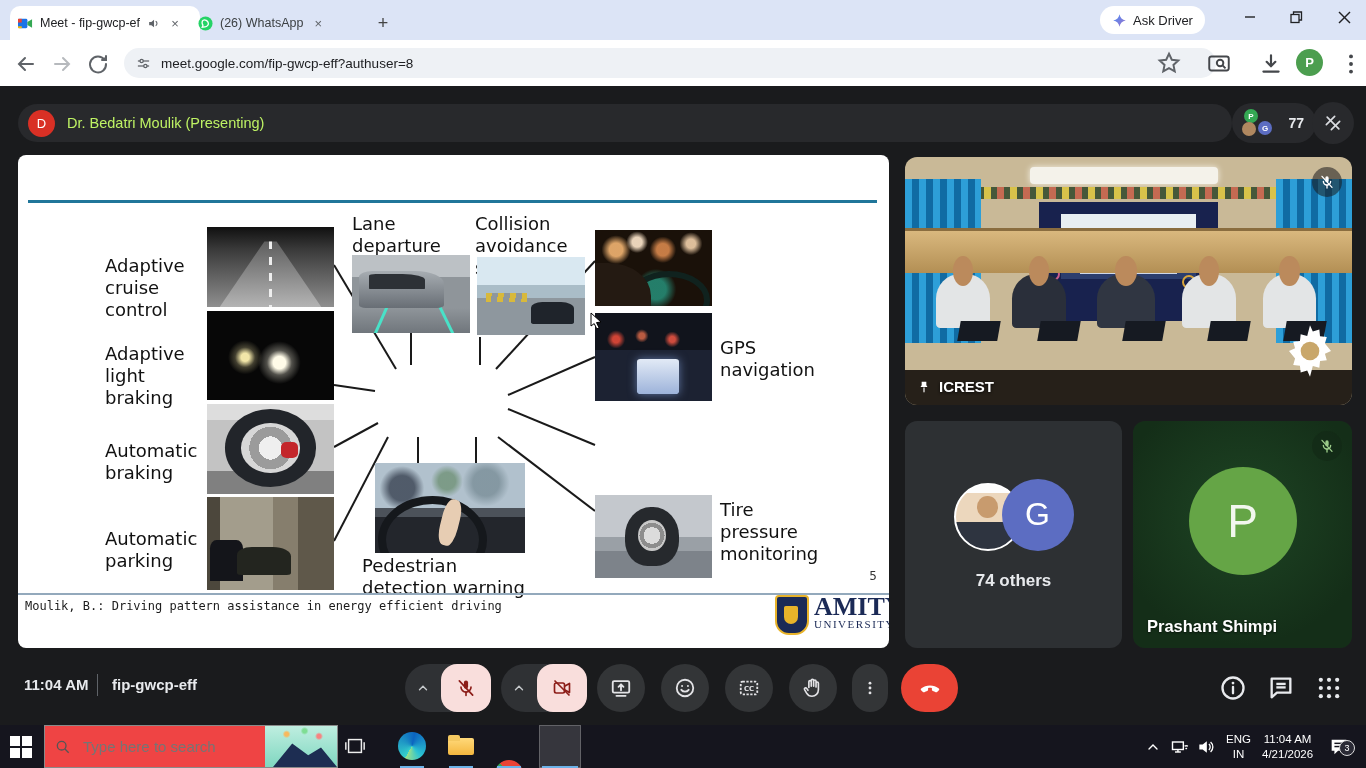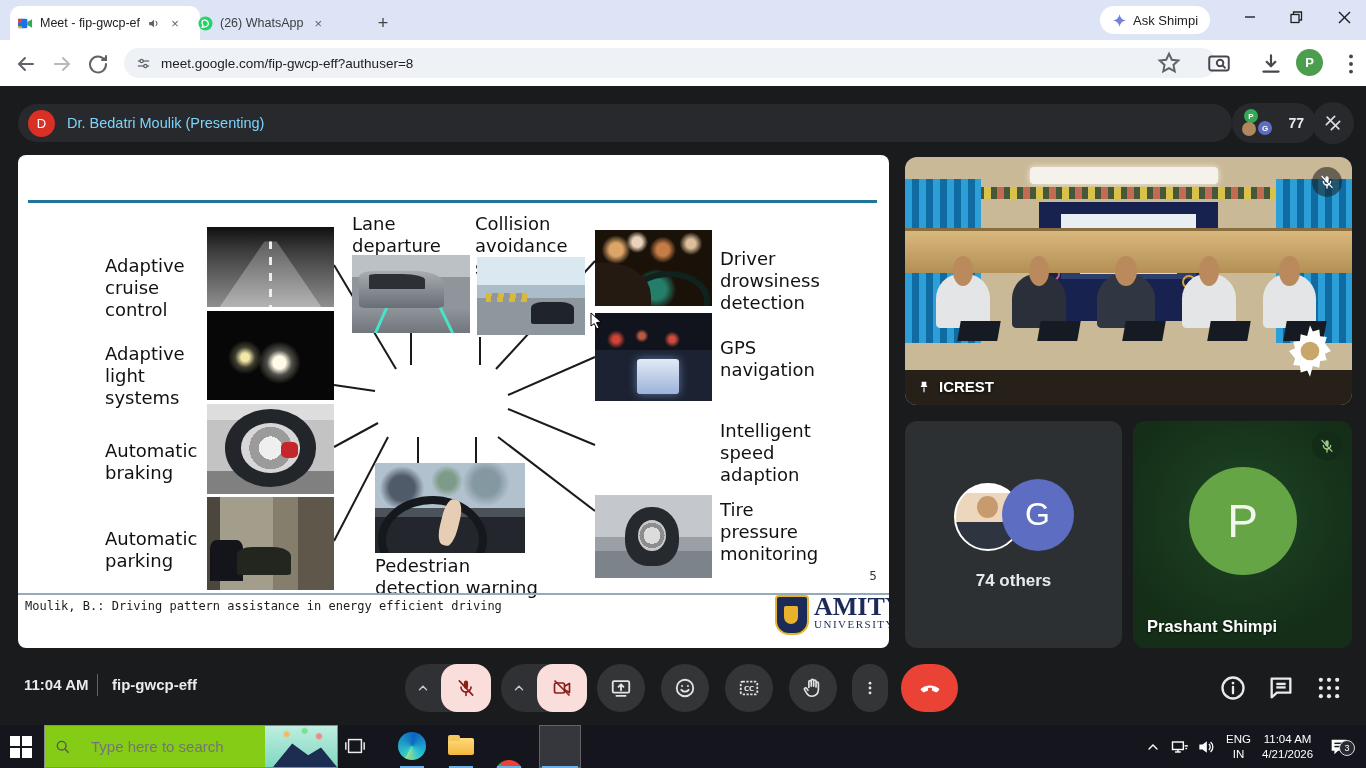--- a/index.html
+++ b/index.html
@@ -20,21 +20,21 @@
   .navic{position:absolute;top:52px;width:24px;height:24px;color:#5f6368}
   .urlbar{position:absolute;left:124px;top:48px;width:1068px;height:30px;background:#eef1f5;border-radius:15px;display:flex;align-items:center;padding:0 12px;gap:10px}
   .url{font-size:13.5px;color:#202124}
   .tbicon{position:absolute;top:51px;width:26px;height:26px;color:#44474b}
   .avatar-p{position:absolute;left:1296px;top:49px;width:27px;height:27px;border-radius:50%;background:#4c9e4f;color:#fff;display:flex;align-items:center;justify-content:center;font-size:13px;font-weight:bold}
 
   
   .meet{position:absolute;left:0;top:86px;width:1366px;height:639px;background:#1a1b1d}
   .hdrpill{position:absolute;left:18px;top:18px;width:1204px;height:38px;background:#28292c;border-radius:20px;display:flex;align-items:center;padding-left:10px;gap:12px}
   .hdrav{width:27px;height:27px;border-radius:50%;background:#d93025;color:#fff;font-size:13px;display:flex;align-items:center;justify-content:center}
-  .hdrname{color:#7dd3fc;font-size:14.5px}
+  .hdrname{color:#bef264;font-size:14.5px}
   .ppl{position:absolute;left:1232px;top:17px;width:72px;height:40px;background:#28292c;border-radius:20px;display:flex;align-items:center;justify-content:flex-end;padding-right:12px;color:#e8eaed;font-size:14px;font-weight:bold}
   .mini{position:absolute;border-radius:50%;width:14px;height:14px;font-size:8px;color:#fff;display:flex;align-items:center;justify-content:center}
   .ptrbtn{position:absolute;left:1312px;top:16px;width:42px;height:42px;border-radius:50%;background:#28292c;display:flex;align-items:center;justify-content:center}
 
   
   .slide{position:absolute;left:18px;top:69px;width:871px;height:493px;background:#fff;border-radius:8px;overflow:hidden;font-family:"DejaVu Sans",sans-serif}
   .stitle{position:absolute;left:42px;top:10px;font-size:25px;font-weight:bold;color:#0c0c0c;letter-spacing:.2px}
   .srule{position:absolute;left:10px;top:45px;width:849px;height:3px;background:#20769a}
   .lbl{position:absolute;font-size:18px;line-height:1.22;color:#111}
   .im{position:absolute;overflow:hidden}
@@ -130,21 +130,21 @@
   .grp{position:absolute;top:16px;height:48px;background:#2f3134;border-radius:26px;display:flex;align-items:center}
   .chev{width:36px;display:flex;align-items:center;justify-content:center;color:#c7cacd}
   .mutebtn{width:50px;height:48px;border-radius:16px;background:#f9dedc;color:#8c1d18;display:flex;align-items:center;justify-content:center}
   .ctl{position:absolute;top:16px;width:48px;height:48px;border-radius:50%;background:#333537;display:flex;align-items:center;justify-content:center;color:#e3e3e6}
   .endcall{position:absolute;left:901px;top:16px;width:57px;height:48px;border-radius:26px;background:#ea4335;display:flex;align-items:center;justify-content:center;color:#fff}
   .ricon{position:absolute;top:26px;width:28px;height:28px;color:#e8eaed}
 
   
   .taskbar{position:absolute;left:0;top:725px;width:1366px;height:43px;background:#15151e;display:block;color:#fff}
   .start{position:absolute;left:10px;top:11px;width:22px;height:22px}
-  .tsearch{position:absolute;left:44px;top:0;width:294px;height:43px;background:#84cc16;border:1px solid #8a8a8a;box-sizing:border-box;display:flex;align-items:center;gap:18px;padding:0 10px;overflow:hidden}
+  .tsearch{position:absolute;left:44px;top:0;width:294px;height:43px;background:#ef4444;border:1px solid #8a8a8a;box-sizing:border-box;display:flex;align-items:center;gap:10px;padding:0 10px;overflow:hidden}
   .tsearch input{border:0;outline:0;font-size:15px;color:#333;width:150px;font-family:"Liberation Sans",sans-serif;background:transparent}
   .tsgfx{position:absolute;right:0;top:0;width:72px;height:41px;background:radial-gradient(circle at 30% 20%,rgba(255,180,80,.9) 0 2px,transparent 4px),radial-gradient(circle at 55% 12%,rgba(120,220,140,.9) 0 2px,transparent 4px),radial-gradient(circle at 75% 25%,rgba(255,120,120,.9) 0 2px,transparent 4px),linear-gradient(180deg,#bfeee0,#7fd7c0)}
   .tsgfx::after{content:'';position:absolute;left:8px;bottom:0;width:64px;height:26px;background:#1d2d52;clip-path:polygon(0 100%,30% 10%,55% 55%,75% 25%,100% 100%)}
   .tvbtn{position:absolute;top:10px;color:#eee}
   .appic{position:absolute;top:7px;width:28px;height:28px}
   .underl{position:absolute;top:41px;height:2px;background:#6cb2e8}
   .activebox{position:absolute;left:539px;top:0;width:42px;height:43px;background:rgba(255,255,255,.14);border:1px solid rgba(255,255,255,.22);box-sizing:border-box}
   .edge{border-radius:50%;background:conic-gradient(from 210deg,#35d0cb,#0b64c0 45%,#2bc3d2 80%,#9be08a)}
   .folder{position:relative}
   .folder::before{content:'';position:absolute;left:1px;top:6px;width:26px;height:17px;background:linear-gradient(180deg,#ffd97a,#f4b73f);border-radius:2px}
@@ -198,21 +198,21 @@
         <svg width="15" height="15" viewBox="0 0 24 24">
           <defs>
             <linearGradient id="gg" x1="0" y1="0" x2="1" y2="1">
               <stop offset="0" stop-color="#4e8df6"></stop>
               <stop offset="1" stop-color="#9b72cb"></stop>
             </linearGradient>
           </defs>
           <path fill="url(#gg)" d="M12 2c.8 5.5 4.5 9.2 10 10-5.5.8-9.2 4.5-10 10-.8-5.5-4.5-9.2-10-10 5.5-.8 9.2-4.5 10-10z"></path>
         </svg>
       </span>
-    <span>Ask Shimpi</span>
+    <span>Ask Driver</span>
   </div>
   <div class="winbtn" style="left:1230px">
       <svg width="12" height="12" viewBox="0 0 12 12">
         <line x1="1" y1="6" x2="11" y2="6" stroke="#202124" stroke-width="1.4"></line>
       </svg>
     </div>
   <div class="winbtn" style="left:1276px">
       <svg width="13" height="13" viewBox="0 0 13 13" fill="none" stroke="#202124" stroke-width="1.3">
         <rect x="1" y="3.5" width="8" height="8"></rect>
         <path d="M3.5 3.5v-2.5h8v8h-2.5"></path>
@@ -315,30 +315,28 @@
         <line x1="478" y1="214" x2="577" y2="106"></line>
           <line x1="490" y1="240" x2="577" y2="202"></line>
         <line x1="490" y1="254" x2="577" y2="290"></line>
           <line x1="480" y1="282" x2="577" y2="356"></line>
         <line x1="400" y1="282" x2="400" y2="308"></line>
           <line x1="458" y1="282" x2="458" y2="308"></line>
       </g>
     </svg>
 
     <div class="lbl" style="left:87px;top:100px;width:108px">Adaptive cruise control</div>
-    <div class="lbl" style="left:87px;top:188px;width:108px">Adaptive light systems</div>
+    <div class="lbl" style="left:87px;top:188px;width:108px">Adaptive light braking</div>
     <div class="lbl" style="left:87px;top:285px;width:108px">Automatic braking</div>
     <div class="lbl" style="left:87px;top:373px;width:108px">Automatic parking</div>
     <div class="lbl" style="left:334px;top:58px;width:122px">Lane departure warning</div>
     <div class="lbl" style="left:457px;top:58px;width:148px">Collision avoidance system</div>
-    <div class="lbl" style="left:702px;top:93px;width:110px">Driver drowsiness detection</div>
     <div class="lbl" style="left:702px;top:182px;width:110px">GPS navigation</div>
-    <div class="lbl" style="left:702px;top:265px;width:110px">Intelligent speed adaption</div>
     <div class="lbl" style="left:702px;top:344px;width:110px">Tire pressure monitoring</div>
-    <div class="lbl" style="left:357px;top:400px;width:170px">Pedestrian detection warning</div>
+    <div class="lbl" style="left:344px;top:400px;width:170px">Pedestrian detection warning</div>
 
     <div class="im im-highway" style="left:189px;top:72px;width:127px;height:80px">
         <div class="road"></div>
       </div>
     <div class="im im-light" style="left:189px;top:156px;width:127px;height:89px"></div>
     <div class="im im-wheel" style="left:189px;top:249px;width:127px;height:90px">
         <div class="tire"></div>
         <div class="cal"></div>
       </div>
     <div class="im im-parking" style="left:189px;top:342px;width:127px;height:93px">

